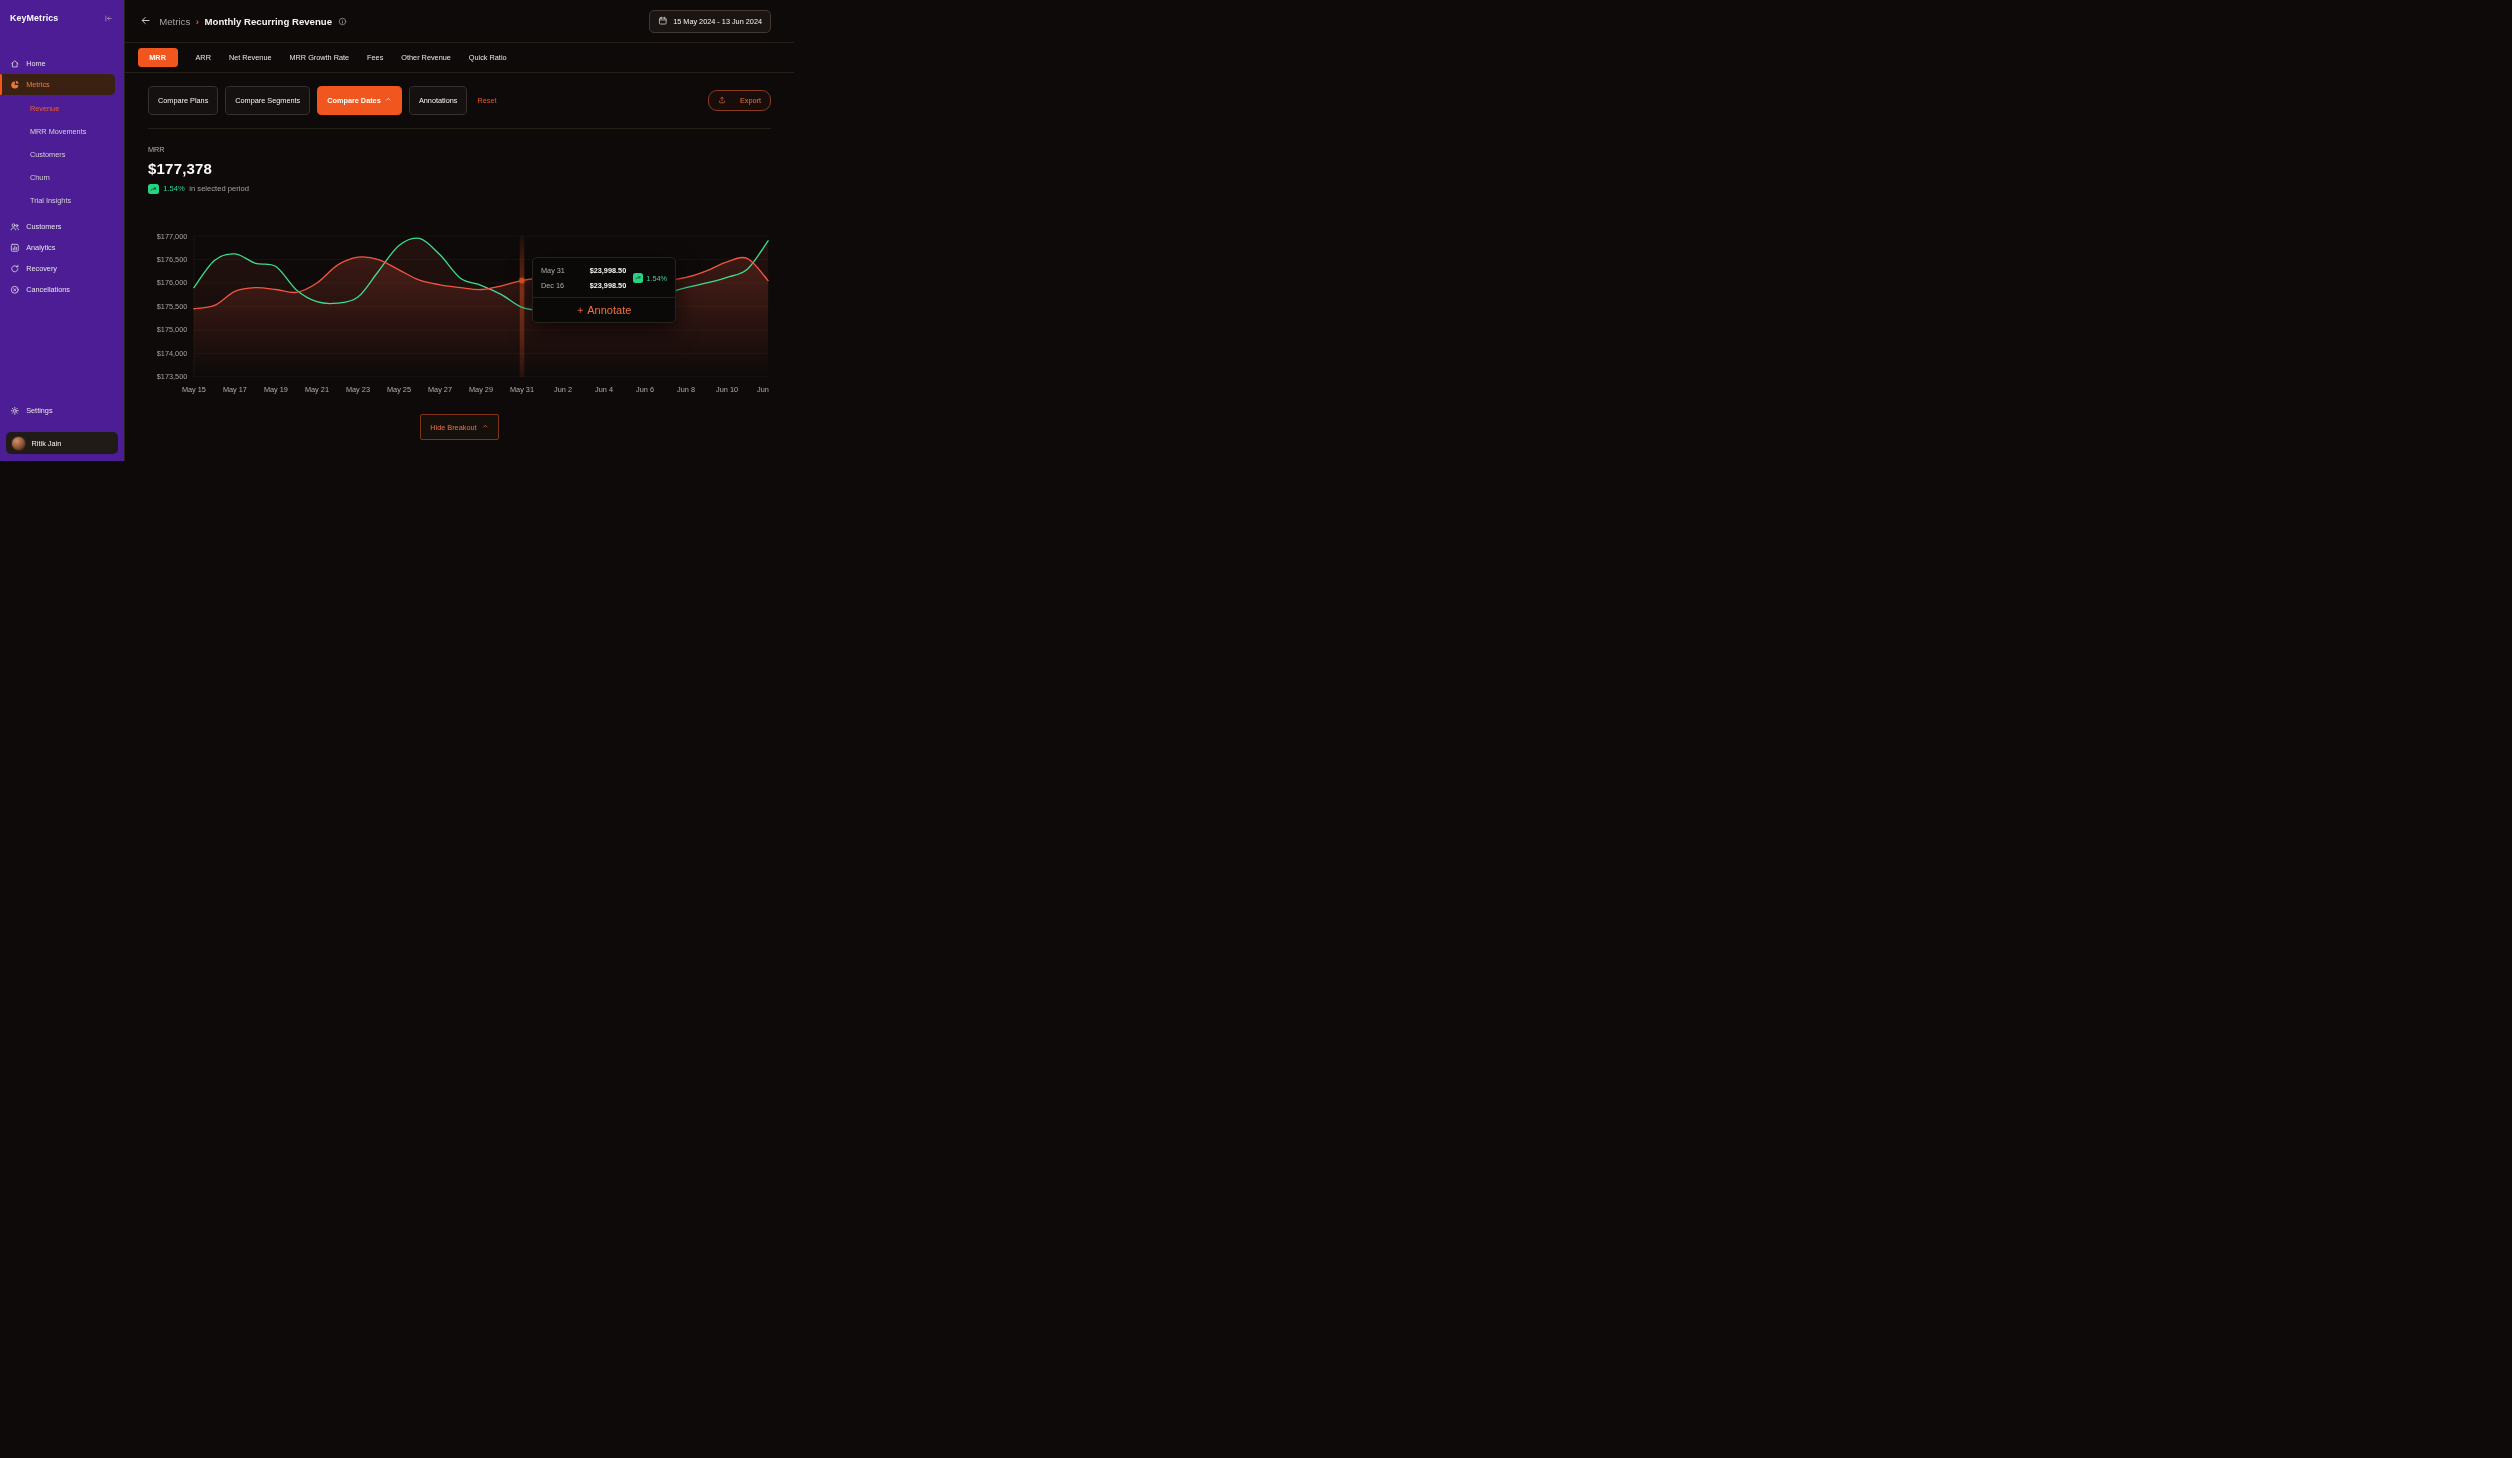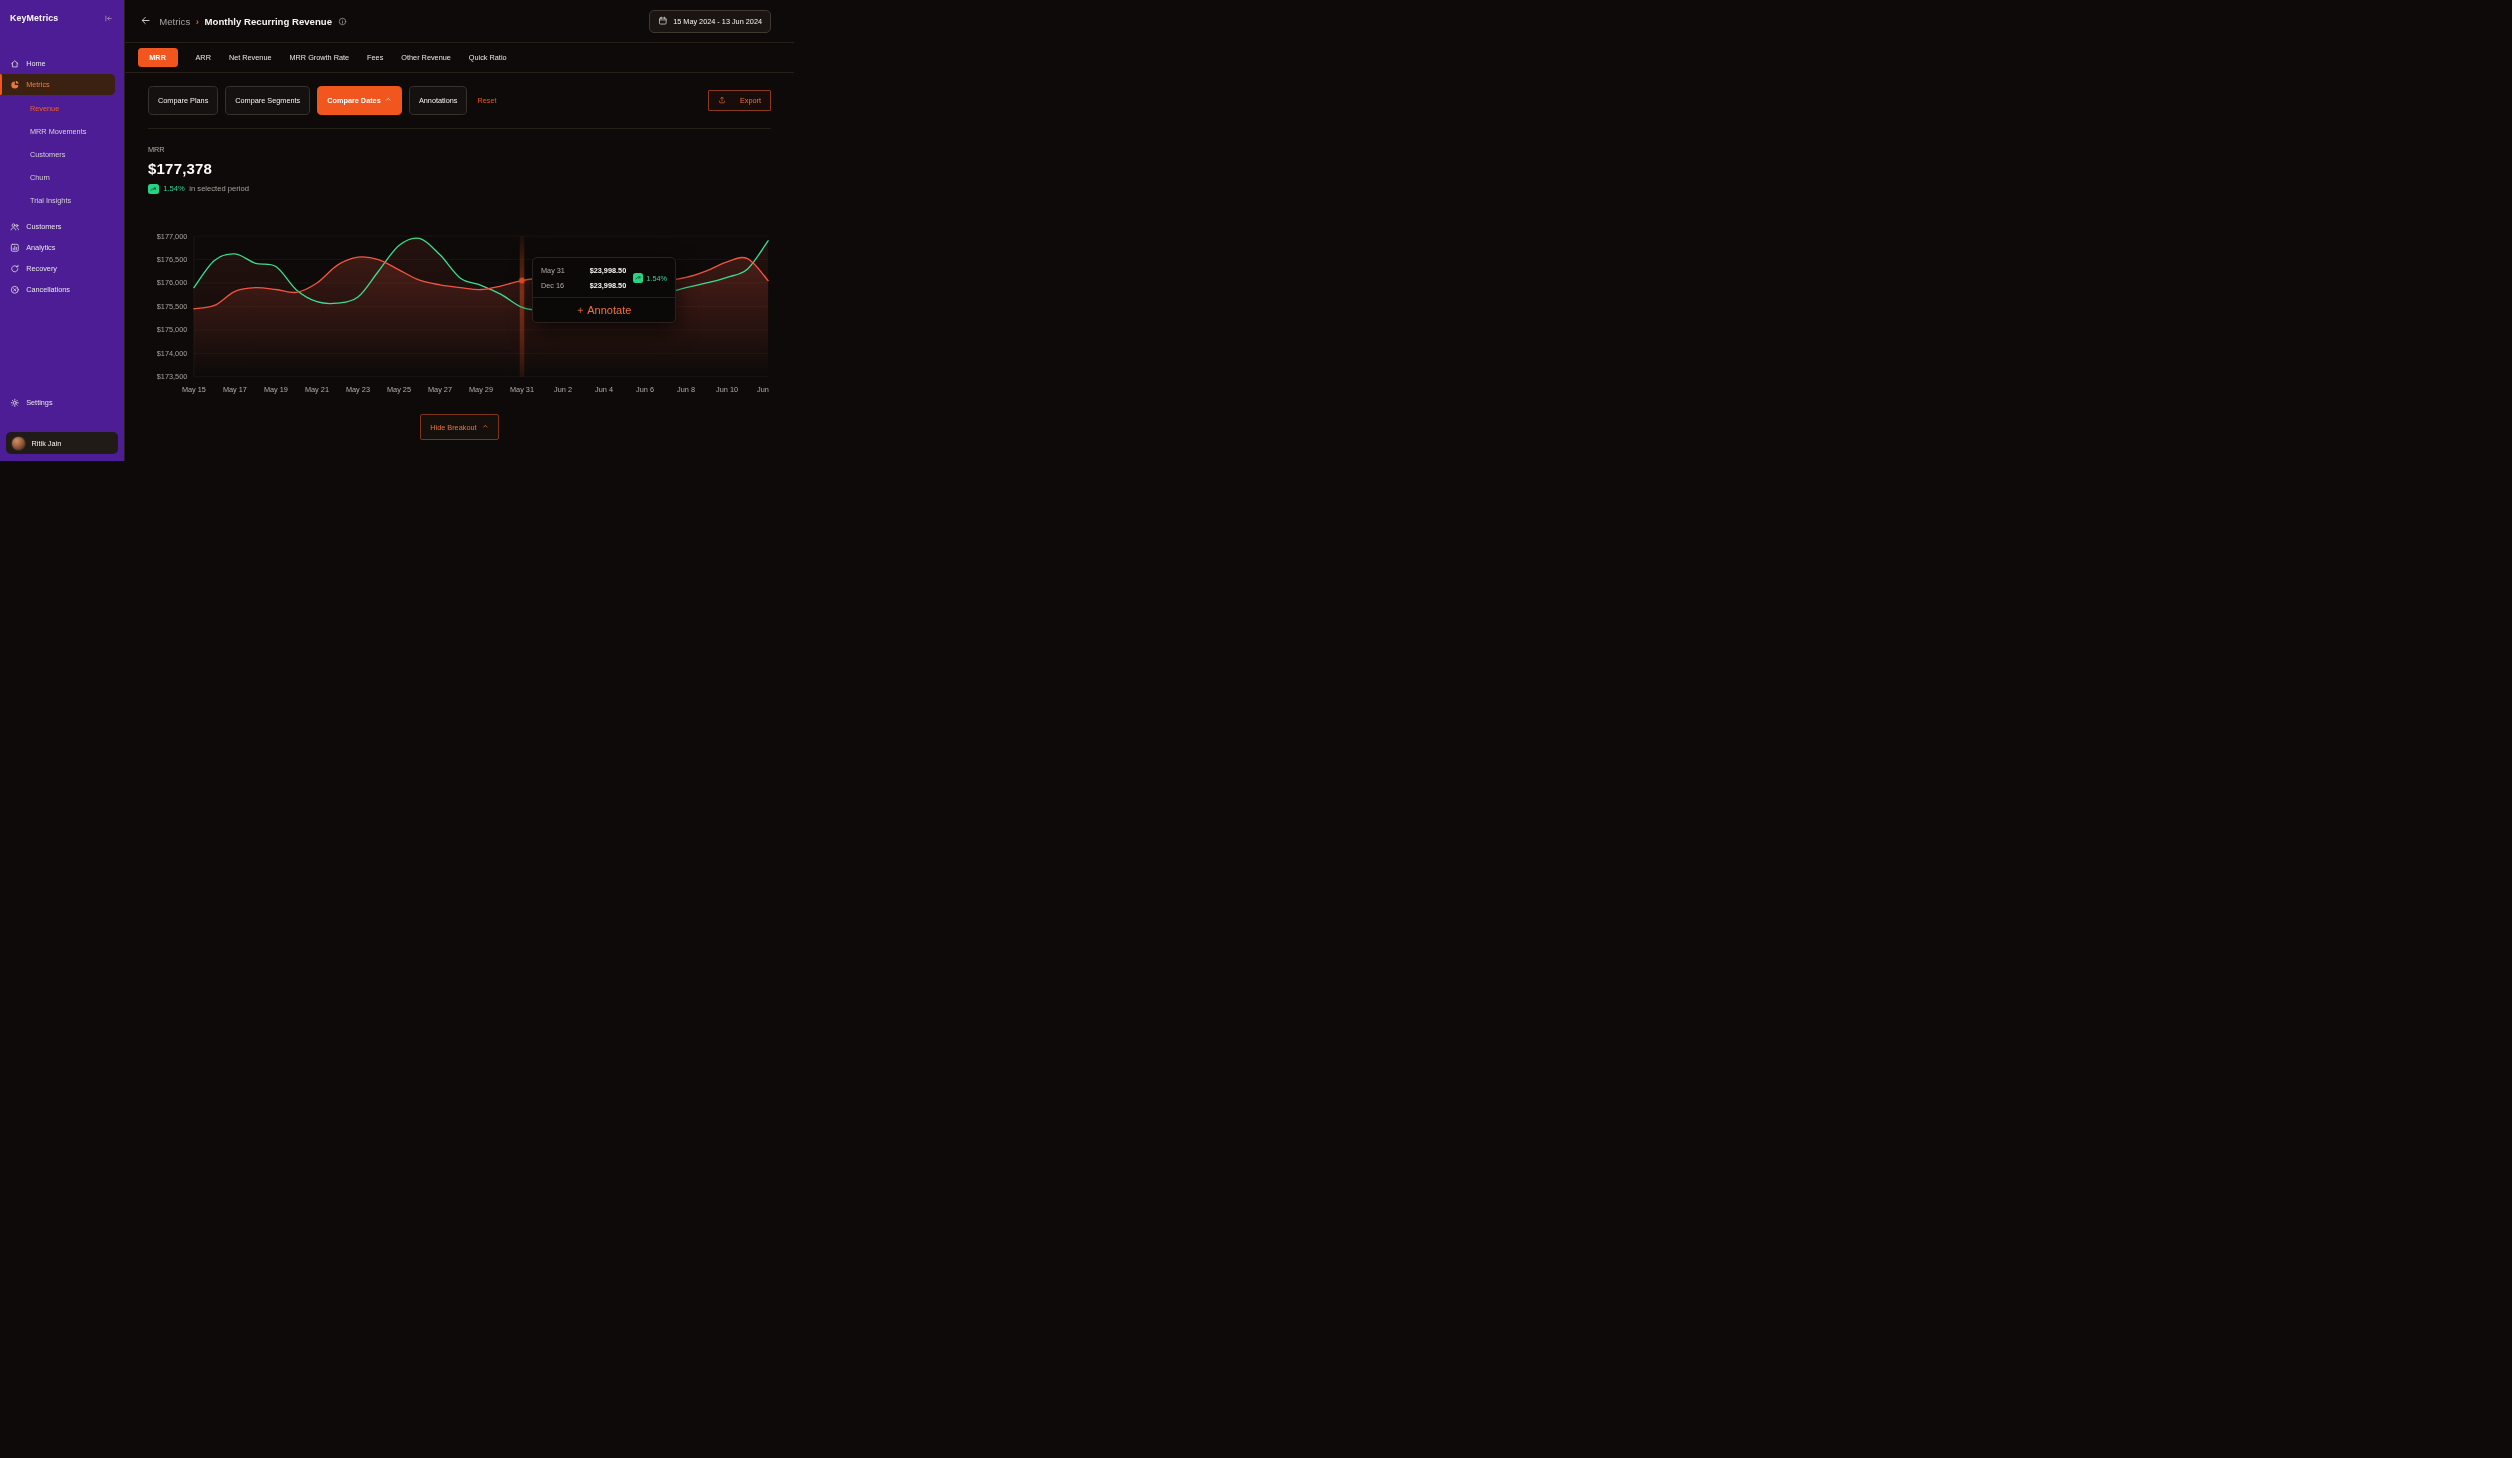--- a/index.html
+++ b/index.html
@@ -14,21 +14,21 @@
   .collapse-btn{background:none;border:none;color:#a8a29e;cursor:pointer;display:flex;padding:1px}
   .nav{margin-top:26px;display:flex;flex-direction:column}
   .nav-item{display:flex;align-items:center;gap:6.6px;height:21px;padding:0 10px;font-size:7.3px;color:#e7e5e4;cursor:pointer;position:relative;background:none;border:none;text-align:left;width:100%}
   .nav-item .icon{display:flex;width:9.6px;justify-content:center}
   .nav-item.active{background:#3a2112;color:#f07c3f;width:calc(100% - 9px);border-radius:0 4.6px 4.6px 0}
   .nav-item.active::before{content:"";position:absolute;left:0;top:0;bottom:0;width:2px;background:#f0561e;border-radius:0 1.5px 1.5px 0}
   .subnav{display:flex;flex-direction:column;margin:2px 0 4px}
   .subnav-item{height:23px;display:flex;align-items:center;padding-left:30px;font-size:7.3px;color:#d6d3d1;cursor:pointer;background:none;border:none;text-align:center;width:100%}
   .subnav-item.active{color:#ee5f33}
   .flex-spacer{flex:1}
-  .profile{margin:19px 6px 0;background:#211b17;border-radius:5px;padding:3.5px 5px;display:flex;align-items:center;gap:5.6px;cursor:pointer;border:none;width:calc(100% - 12px)}
+  .profile{margin:11px 6px 0;background:#211b17;border-radius:5px;padding:3.5px 5px;display:flex;align-items:center;gap:5.6px;cursor:pointer;border:none;width:calc(100% - 12px)}
   .avatar{width:15px;height:15px;border-radius:50%;background:radial-gradient(circle at 35% 30%,#cf9066 0%,#9c5f3e 45%,#5c3420 80%,#2e1a10 100%);border:0.5px solid #3a2d24}
   .profile-name{font-size:7.3px;color:#f5f4f2}
 
   
   .main{flex:1;display:flex;flex-direction:column;min-width:0}
   .topbar{height:43px;display:flex;align-items:center;padding:0 23px 0 12.7px;border-bottom:0.5px solid #262019}
   .back-btn{background:none;border:none;color:#d6d3d1;cursor:pointer;display:flex;padding:2px}
   .crumb{font-size:9.6px;color:#a8a29e;margin-left:6.6px;background:none;border:none;cursor:pointer}
   .crumb-sep{color:#f0561e;font-size:9.6px;margin:0 5.6px;font-weight:600}
   .page-title{font-size:9.6px;font-weight:600;color:#f5f4f2}
@@ -38,21 +38,21 @@
 
   .tabs{display:flex;align-items:center;gap:18px;height:30px;padding:0 12.7px;border-bottom:0.5px solid #262019}
   .tab{font-size:7.3px;color:#e7e5e4;background:none;border:none;cursor:pointer;padding:4px 0}
   .tab.active{background:#f0561e;color:#fff;border-radius:3.5px;padding:4.6px 11.6px;font-weight:600}
 
   .content{flex:1;padding:13px 23px 0 23px;display:flex;flex-direction:column}
   .toolbar{display:flex;align-items:center;gap:7px}
   .tool-btn{height:29px;padding:0 9px;border-radius:4.6px;border:0.5px solid #39322c;background:#151110;color:#f5f4f2;font-size:7.3px;cursor:pointer;display:flex;align-items:center;gap:4.6px}
   .tool-btn.primary{background:#f0561e;border-color:#f0561e;color:#fff;font-weight:600}
   .link-btn{background:none;border:none;color:#f0561e;font-size:7.3px;cursor:pointer;margin-left:3px}
-  .export-btn{margin-left:auto;display:flex;align-items:center;gap:14px;background:rgba(240,86,30,0.05);border:0.5px solid #8a3b1d;color:#f0703d;height:21px;padding:0 9px;border-radius:1px;font-size:7.3px;cursor:pointer}
+  .export-btn{margin-left:auto;display:flex;align-items:center;gap:14px;background:rgba(240,86,30,0.05);border:0.5px solid #8a3b1d;color:#f0703d;height:21px;padding:0 9px;border-radius:9px;font-size:7.3px;cursor:pointer}
   .content-divider{margin-top:13px;border-bottom:0.5px solid #262019}
 
   .metric{margin-top:16px}
   .metric-label{font-size:7.3px;color:#b3aca7}
   .metric-value{font-size:15px;font-weight:700;margin-top:5.6px;letter-spacing:0.2px;color:#fafaf9}
   .metric-change{display:flex;align-items:center;gap:4.6px;margin-top:7px;font-size:7.6px}
   .trend-badge{width:10.6px;height:10.6px;border-radius:2.5px;background:#25d383;display:flex;align-items:center;justify-content:center;color:#07321d;flex:none}
   .trend-badge.small{width:9.6px;height:9.6px}
   .change-pct{color:#34d399}
   .change-note{color:#a8a29e}

